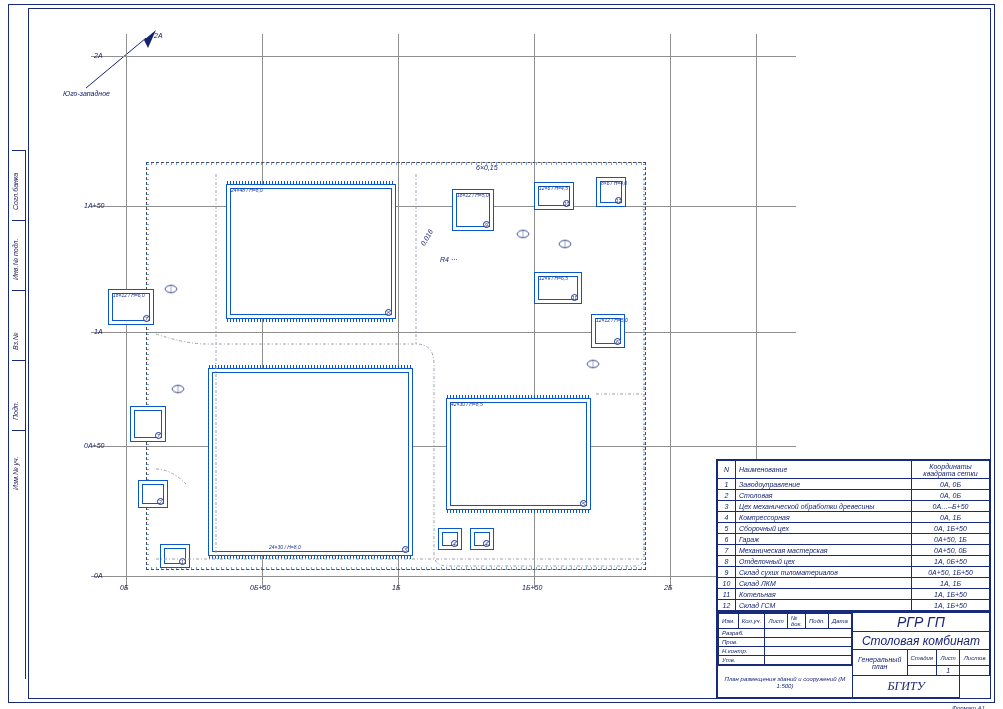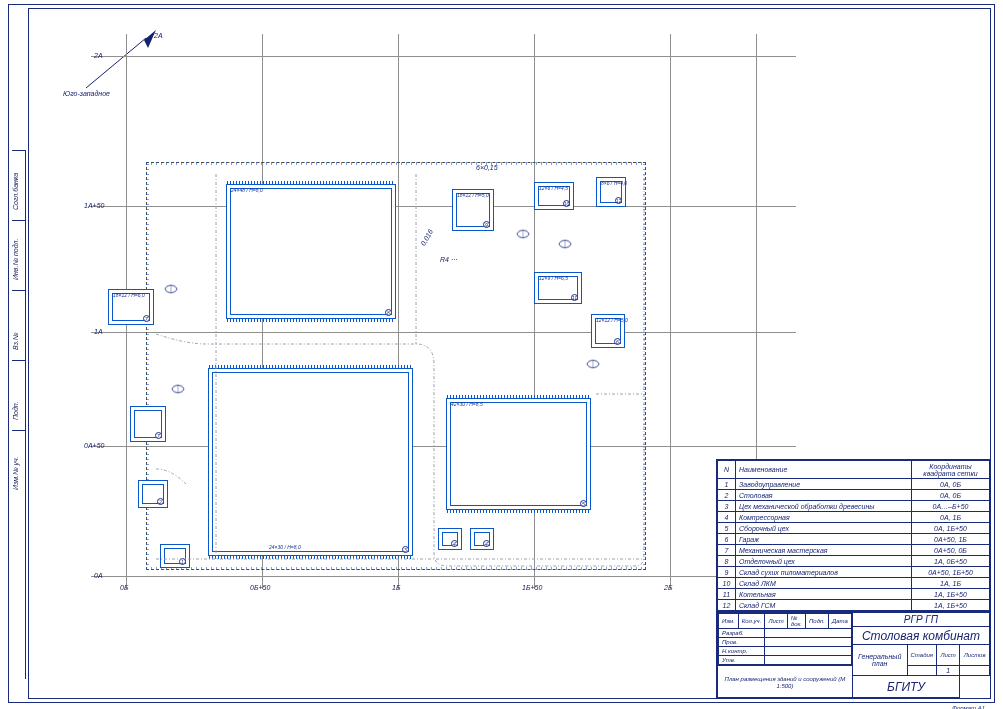--- a/index.html
+++ b/index.html
@@ -147,21 +147,21 @@
     color:#182574;
   }
   .exp .c-n { width:18px; text-align:center; }
   .exp .c-name { text-align:left; }
   .exp .c-coord { width:78px; text-align:center; }
 
   
   .stamp { border-top:1.5px solid #1a2a7a; }
   .stamp table { border-collapse:collapse; width:100%; }
   .stamp td { border:1px solid #1a2a7a; padding:1px 3px; color:#182574; text-align:center; }
-  .stamp .big { font-size:10px;font-style:italic; }
+  .stamp .big { font-size:14px;font-style:italic; }
   .stamp .huge { font-size:12px; }
   .stamp .tiny { font-size:6px; }
   .stamp .left td { text-align:left; }
 
   .format-note {
     position:absolute; right:18px; bottom: -2px;
     font-size:6px; font-style:italic; color:#182574;
   }
 
 </style>
@@ -472,21 +472,21 @@
         <tr>
           <td style="width:94px;" rowspan="2">
             <span class="tiny">План размещения зданий
 и сооружений (М 1:500)</span>
           </td>
           <td></td>
           <td>1</td>
           <td></td>
         </tr>
         <tr>
-          <td colspan="3" class="huge" style="height:22px;text-align:center;">БГИТУ</td>
+          <td colspan="3" class="huge" style="height:22px;text-align:center;font-family:Liberation Serif, serif;">БГИТУ</td>
         </tr>
       </tbody>
         </table>
     </div>
   </div>
 
   <span class="format-note">Формат A1</span>
 
 </div>
 

